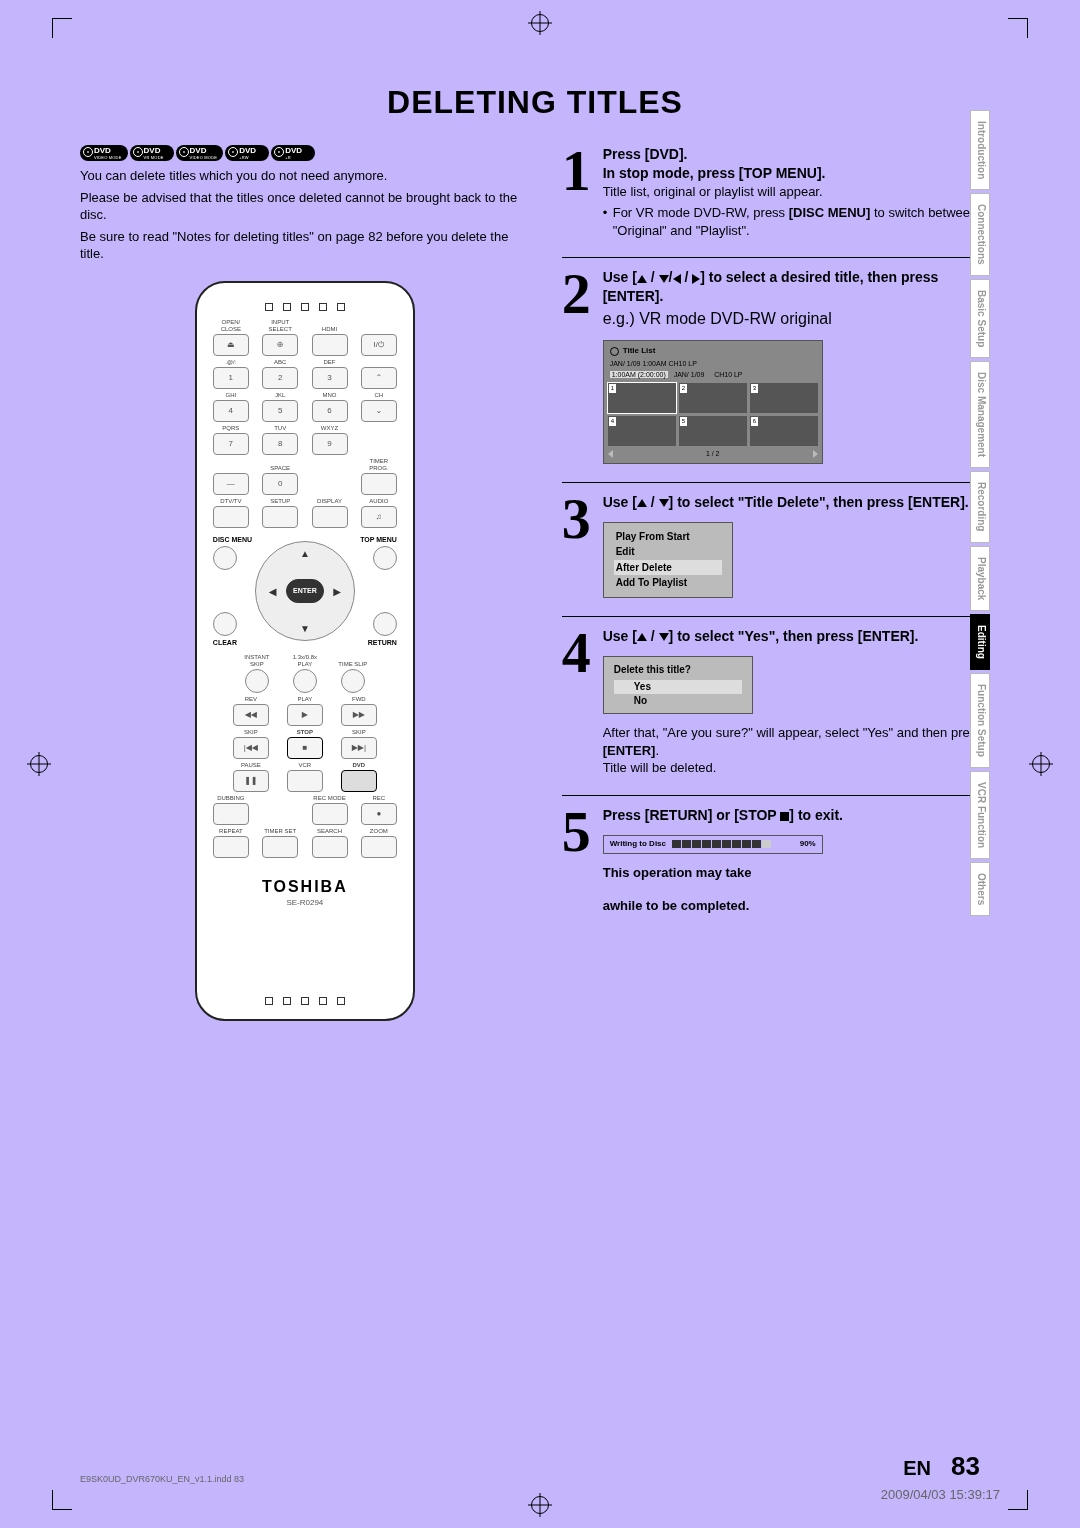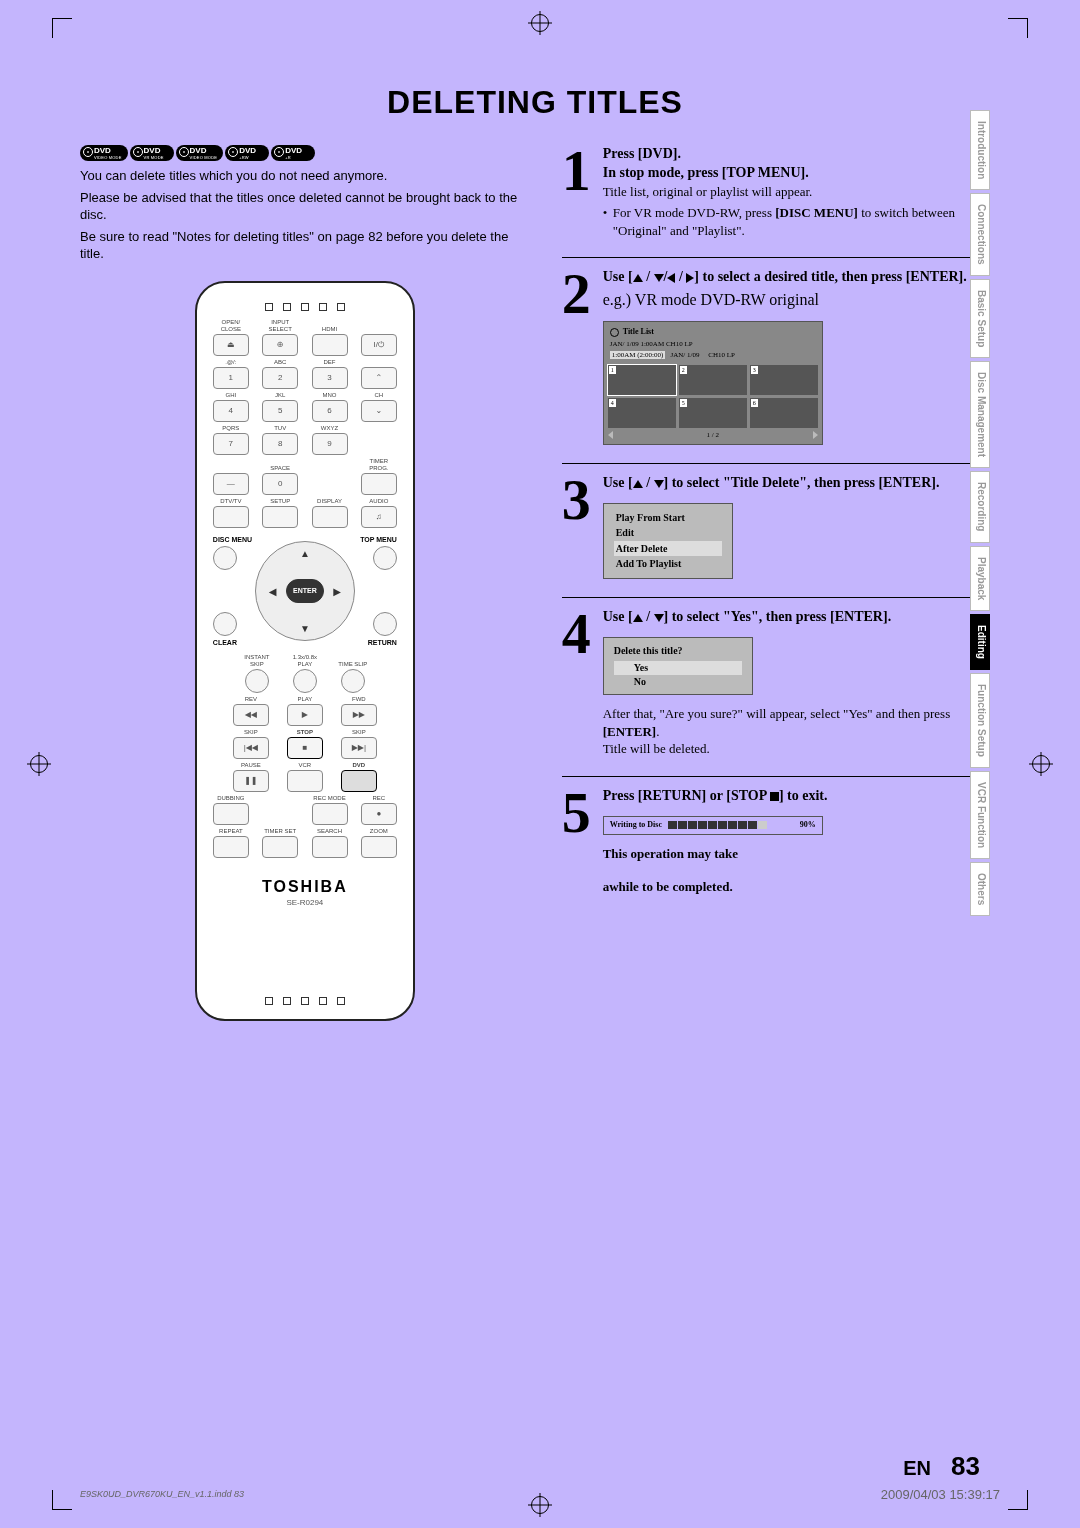--- a/index.html
+++ b/index.html
@@ -50,21 +50,21 @@
   .dpad-enter{position:absolute;left:50%;top:50%;width:38px;height:24px;border:1px solid #333;border-radius:12px;transform:translate(-50%,-50%);background:#333;color:#fff;font-size:7px;display:flex;align-items:center;justify-content:center;font-weight:bold;}
   .dpad-arrow{position:absolute;font-size:10px;color:#333;}
   .side-label{position:absolute;font-size:7px;font-weight:bold;}
   .brand{text-align:center;font-weight:bold;font-size:16px;letter-spacing:2px;margin-top:20px;}
   .model{text-align:center;font-size:8px;color:#555;margin-top:2px;}
   .remote-slits-bot { display:flex; justify-content:center; gap:10px; position:absolute; bottom:14px; left:0; right:0;}
 
   .step { display: flex; gap: 12px; margin-bottom: 18px; border-top: 1px solid #000; padding-top: 10px; }
   .step:first-child { border-top: none; padding-top: 0; }
   .step-num { font-size: 58px; font-weight: 900; line-height: 0.9; font-family: Georgia, serif; }
-  .step-body { flex: 1; font-size: 13px; line-height: 1.35; font-family: Liberation Serif, serif; }
+  .step-body { flex: 1; font-size: 13px; line-height: 1.35; }
   .step-body .head { font-weight: bold; font-size: 14px; }
   .step-body ul { list-style: none; margin-top: 4px; }
   .step-body ul li { position: relative; padding-left: 10px; }
   .step-body ul li::before { content: "•"; position: absolute; left: 0; }
   .eg { font-size: 16px; margin-top: 2px;}
 
   .osd-box { margin-top: 10px; width: 220px; }
   .title-list { background: #888; border: 1px solid #555; padding: 4px; font-size: 8px; color: #000;}
   .tl-head { background: #888; display:flex; align-items:center; gap:4px; padding:1px 2px; font-weight:bold;}
   .tl-head .disc-i{width:9px;height:9px;border:1px solid #000;border-radius:50%;display:inline-block;}
@@ -94,21 +94,21 @@
   .prog span.empty{background:#ccc;}
 
   .note-bold{font-weight:bold;font-size:13px;margin-top:10px;}
 
   .side-tabs { position: absolute; right: 0; top: 50px; width: 20px; display:flex; flex-direction:column; gap:3px;}
   .tab { writing-mode: vertical-rl; text-orientation: mixed; font-size: 10px; font-weight: bold; color: #999; border: 1px solid #bbb; padding: 10px 2px; text-align: center; background:#fff;}
   .tab.active { background: #000; color: #fff; border-color:#000;}
 
   .footer { position: absolute; bottom: 46px; right: 100px; font-size: 20px; font-weight: bold; }
   .footer .pg { margin-left: 20px; font-size: 26px;}
-  .footer-left { position: absolute; bottom: 29px; left: 80px; font-size: 9px; color: #666; font-style: italic;}
+  .footer-left { position: absolute; bottom: 44px; left: 80px; font-size: 9px; color: #666;}
   .footer-right { position: absolute; bottom: 26px; right: 80px; font-size: 13px; color: #666;}
 
   .tri{display:inline-block;width:0;height:0;vertical-align:middle;}
   .tri.up{border-left:5px solid transparent;border-right:5px solid transparent;border-bottom:8px solid #000;}
   .tri.down{border-left:5px solid transparent;border-right:5px solid transparent;border-top:8px solid #000;}
   .tri.left{border-top:5px solid transparent;border-bottom:5px solid transparent;border-right:8px solid #000;}
   .tri.right{border-top:5px solid transparent;border-bottom:5px solid transparent;border-left:8px solid #000;}
   .stop-sq{display:inline-block;width:9px;height:9px;background:#000;vertical-align:middle;}
 </style>
 </head>

